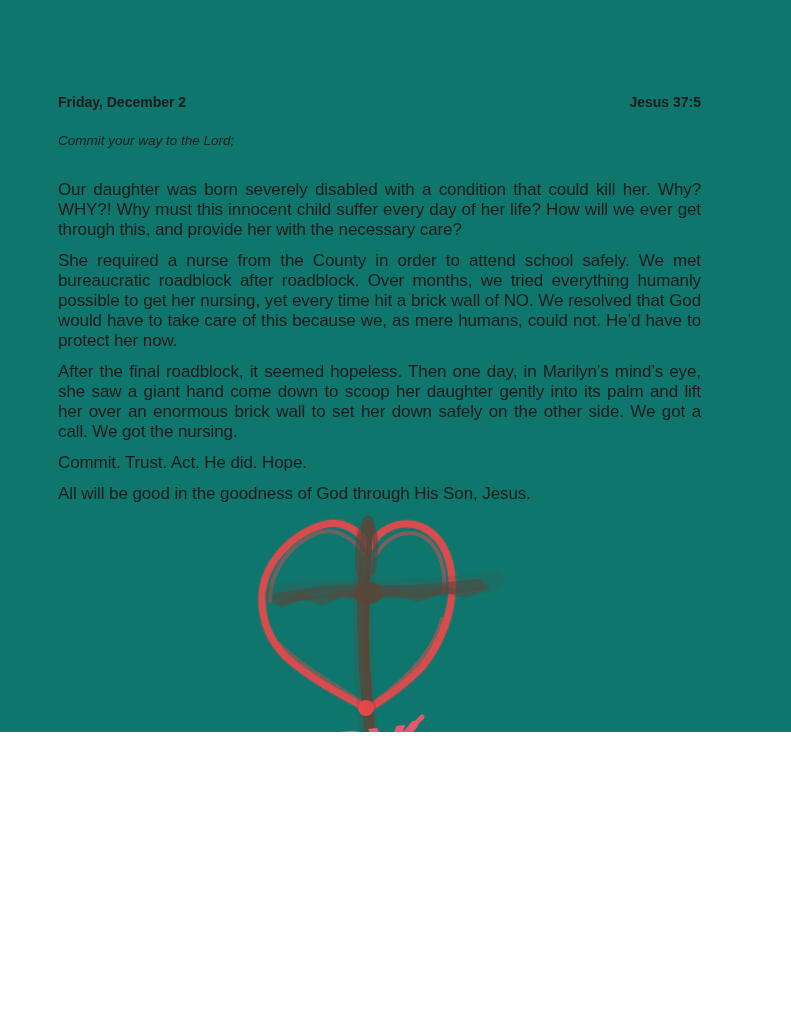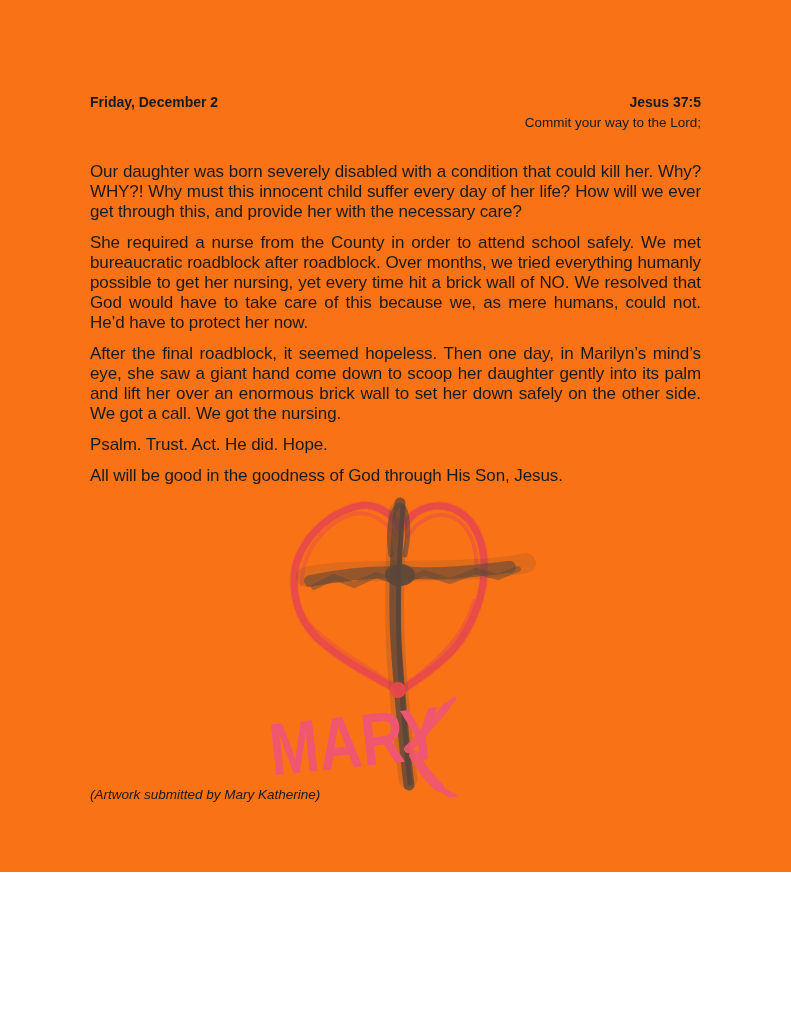--- a/index.html
+++ b/index.html
@@ -1,33 +1,33 @@
 <!DOCTYPE html>
 <html style="--heart: #e8494b; --cross: #5a463a; --signature: #f0566f;"><head>
 <meta charset="utf-8">
 <style>
   html,body { margin:0; padding:0; background:#ffffff; }
   .page {
     position:relative;
-    width:791px; height:872px;
+    width:791px; height:732px;
     margin:0 auto;
-    background:#f97316;
+    background:#0f766e;
     font-family:"Liberation Sans", sans-serif;
     color:#1a1a1a;
     box-sizing:border-box;
-    padding:92px 90px 0 90px;
+    padding:92px 90px 0 58px;
     overflow:hidden;
   }
   .header-row {
     display:flex; justify-content:space-between; align-items:baseline;
     font-weight:bold; font-size:14px; line-height:20px;
   }
   .scripture {
-    text-align:right; font-size:13.5px; line-height:22px;
-    margin-top:0; margin-bottom:28px;
+    text-align:left; font-style:italic; font-size:13.5px; line-height:22px;
+    margin-top:18px; margin-bottom:28px;
   }
   .body-text p {
     margin:0 0 11px 0;
     font-size:17px; line-height:20px; letter-spacing:-0.1px;
     text-align:justify;
   }
   .artwork {
     display:block;
     margin:4px 0 0 168px;
     width:300px; height:300px;
@@ -60,21 +60,21 @@
   </div>
 
   <div class="scripture">
     <div>Commit your way to the Lord;</div>
   </div>
 
   <div class="body-text">
     <p>Our daughter was born severely disabled with a condition that could kill her.  Why?  WHY?!  Why must this innocent child suffer every day of her life?  How will we ever get through this, and provide her with the necessary care?</p>
     <p>She required a nurse from the County in order to attend school safely.  We met bureaucratic roadblock after roadblock.  Over months, we tried everything humanly possible to get her nursing, yet every time hit a brick wall of NO.  We resolved that God would have to take care of this because we, as mere humans, could not.  He’d have to protect her now.</p>
     <p>After the final roadblock, it seemed hopeless.  Then one day, in Marilyn’s mind’s eye, she saw a giant hand come down to scoop her daughter gently into its palm and lift her over an enormous brick wall to set her down safely on the other side.  We got a call.  We got the nursing.</p>
-    <p>Psalm.  Trust.  Act.  He did.  Hope.</p>
+    <p>Commit.  Trust.  Act.  He did.  Hope.</p>
     <p>All will be good in the goodness of God through His Son, Jesus.</p>
   </div>
 
   <svg class="artwork" viewBox="0 0 300 300" aria-hidden="true">
 
     <g>
       <path class="heart-stroke" stroke-width="7" opacity="0.9" d="M142,32 C134,14 114,4 96,10 C64,20 36,50 36,84 C36,110 46,128 60,142 C82,162 112,178 140,193"></path>
       <path class="heart-stroke" stroke-width="7" opacity="0.9" d="M144,32 C154,12 176,4 196,12 C218,22 228,48 226,78 C224,106 210,140 188,160 C174,173 158,184 144,193"></path>
       <path class="heart-stroke" stroke-width="4" opacity="0.45" d="M138,40 C128,22 108,12 92,18 C66,28 44,54 44,86"></path>
       <path class="heart-stroke" stroke-width="4" opacity="0.5" d="M150,40 C160,22 178,14 194,20 C212,28 220,50 218,76"></path>

